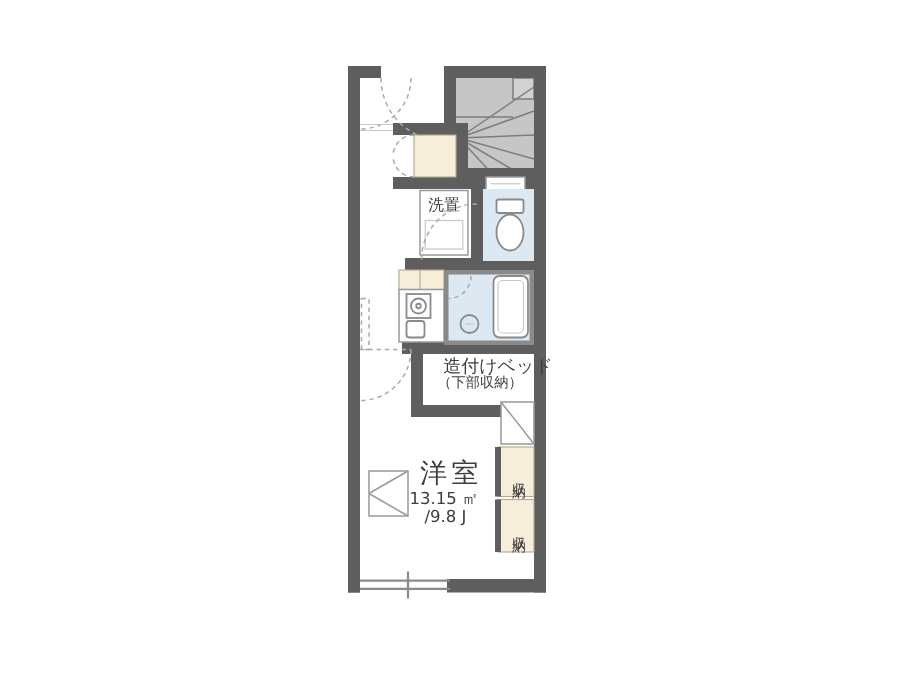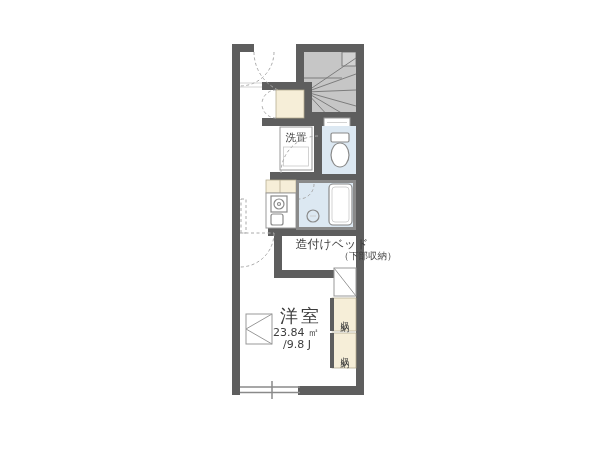--- a/index.html
+++ b/index.html
@@ -22,21 +22,21 @@
   .thinf{fill:#fff;stroke:var(--outline,#999);stroke-width:1;}
   .faint{fill:none;stroke:#c8c8c8;stroke-width:0.8;}
   .dash{fill:none;stroke:var(--dash,#aaa);stroke-width:1;stroke-dasharray:3 2.5;}
   .winline{fill:none;stroke:var(--fixture-line,#8a8a8a);stroke-width:1.5;}
   .label{
     position:absolute;color:var(--text,#3d3d3d);text-align:center;
     line-height:1.15;white-space:nowrap;
   }
   .lbl-laundry{left:280px;top:131px;width:32px;font-size:10.5px;}
   .lbl-bed{left:294px;top:238px;width:76px;font-size:12px;}
-  .lbl-bed2{left:282px;top:251px;width:76px;font-size:9.5px;padding-left:48px;}
+  .lbl-bed2{left:282px;top:251px;width:76px;font-size:9.5px;}
   .lbl-room{left:261px;top:306px;width:80px;font-size:18px;letter-spacing:3px;}
   .lbl-sqm{left:261px;top:327px;width:70px;font-size:11px;}
   .lbl-jo{left:262px;top:339px;width:70px;font-size:11px;}
   .lbl-sto{position:absolute;color:var(--text,#3d3d3d);writing-mode:vertical-rl;
     font-size:9px;letter-spacing:2px;left:339px;width:12px;text-align:center;}
   .lbl-sto1{top:303px;height:26px;}
   .lbl-sto2{top:339px;height:26px;}
 </style>
 </head>
 <body>
@@ -161,17 +161,17 @@
     <line x1="240" y1="387" x2="300" y2="387" class="winline"></line>
     <line x1="240" y1="392.5" x2="300" y2="392.5" class="winline"></line>
     <line x1="272" y1="381" x2="272" y2="399" class="winline"></line>
   </g>
 </svg>
 
   <div class="label lbl-laundry">洗置</div>
   <div class="label lbl-bed">造付けベッド</div>
   <div class="label lbl-bed2">（下部収納）</div>
   <div class="label lbl-room">洋室</div>
-  <div class="label lbl-sqm">23.84 ㎡</div>
+  <div class="label lbl-sqm">13.15 ㎡</div>
   <div class="label lbl-jo">/9.8 J</div>
   <div class="lbl-sto lbl-sto1">収納</div>
   <div class="lbl-sto lbl-sto2">収納</div>
 </div>
 
 </body></html>

